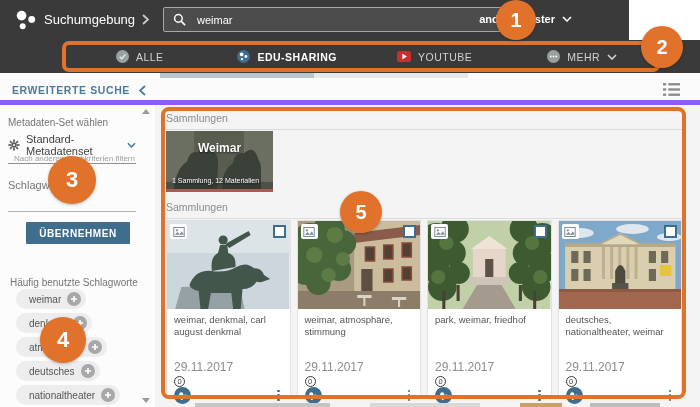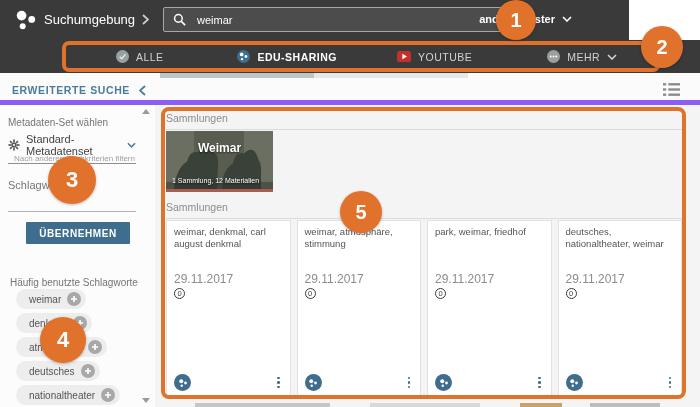--- a/index.html
+++ b/index.html
@@ -96,21 +96,21 @@
   .collection-card { position:absolute; left:11px; top:26px; width:107px; height:61px;
                      border-bottom:3px solid #a85d52; cursor:pointer; overflow:hidden; }
   .collection-card svg { position:absolute; left:0; top:0; width:100%; height:100%; }
   .collection-title { position:absolute; left:0; right:0; top:10px; text-align:center;
                       color:#ffffff; font-size:12px; font-weight:bold; text-shadow:0 1px 2px rgba(0,0,0,.6); }
   .collection-subtitle { position:absolute; left:6px; bottom:5px; color:#ffffff; font-size:7px;
                          text-shadow:0 1px 2px rgba(0,0,0,.7); }
 
   .cards-grid { position:absolute; left:11px; top:115px; width:516px;
                 display:grid; grid-template-columns:repeat(4,1fr); gap:6px; }
-  .mat-card { background:#ffffff; border:1px solid #e2e2e2; height:177px; display:flex; flex-direction:row; cursor:pointer; }
+  .mat-card { background:#ffffff; border:1px solid #e2e2e2; height:177px; display:flex; flex-direction:column; cursor:pointer; }
   .mat-thumb { position:relative; height:88px; flex:0 0 auto; overflow:hidden; }
   .mat-thumb > svg.pic { position:absolute; left:0; top:0; width:100%; height:100%; }
   .type-badge { position:absolute; left:3px; top:3px; width:17px; height:15px; background:#ffffff;
                 border-radius:2px; display:flex; align-items:center; justify-content:center; }
   .checkbox { position:absolute; right:4px; top:4px; width:13px; height:13px;
               background:#ffffff; border:2px solid #3e6d8e; cursor:pointer; }
   .mat-body { flex:1; display:flex; flex-direction:column; padding:5px 6px 5px 7px; }
   .mat-title { font-size:9.5px; line-height:1.3; color:#555555; min-height:26px; }
   .mat-date { font-size:12px; color:#8c8c8c; margin-top:20px; }
   .license-badge { margin-top:2px; width:11px; height:11px; border:1px solid #3c3c3c; border-radius:50%;

